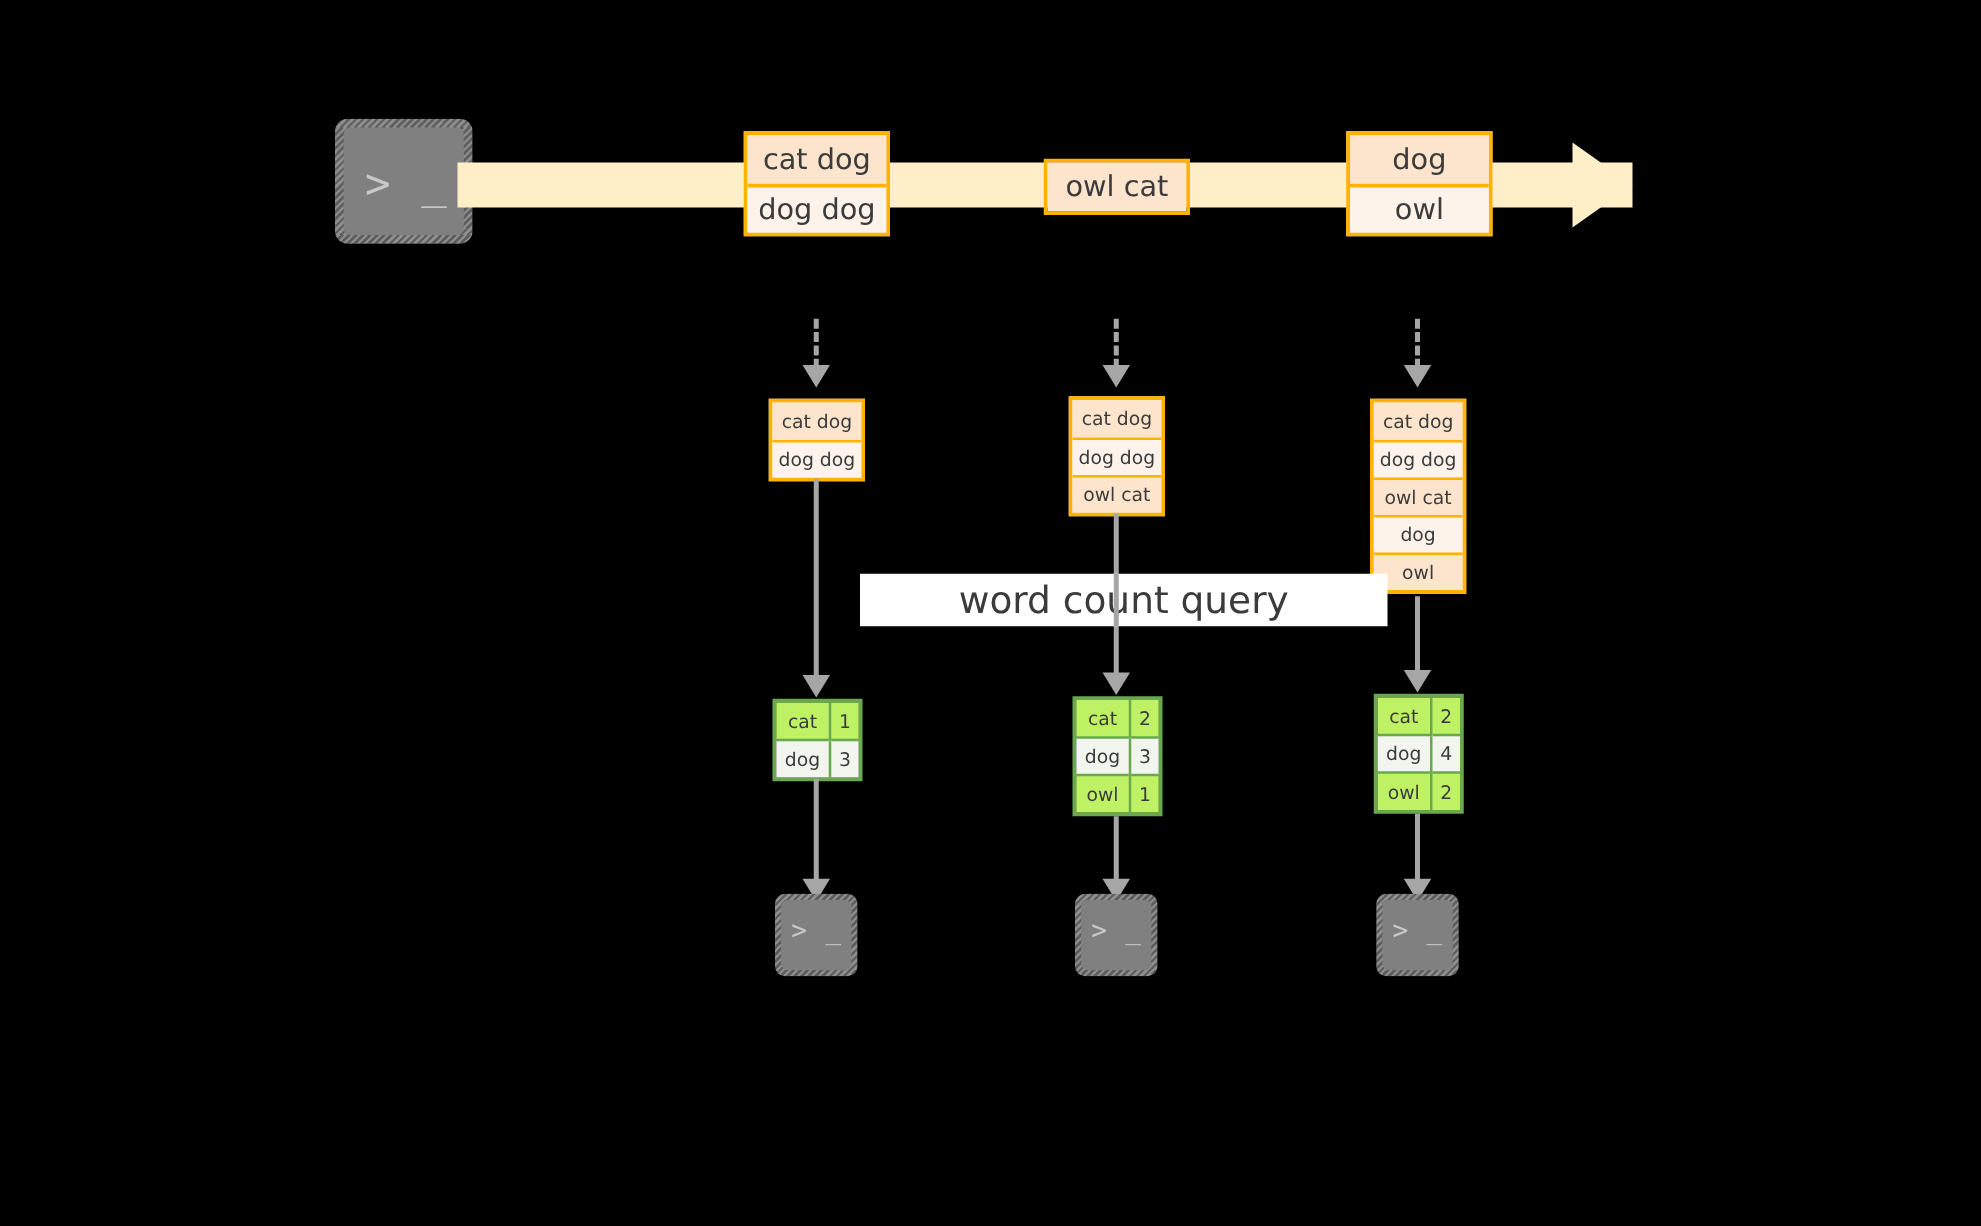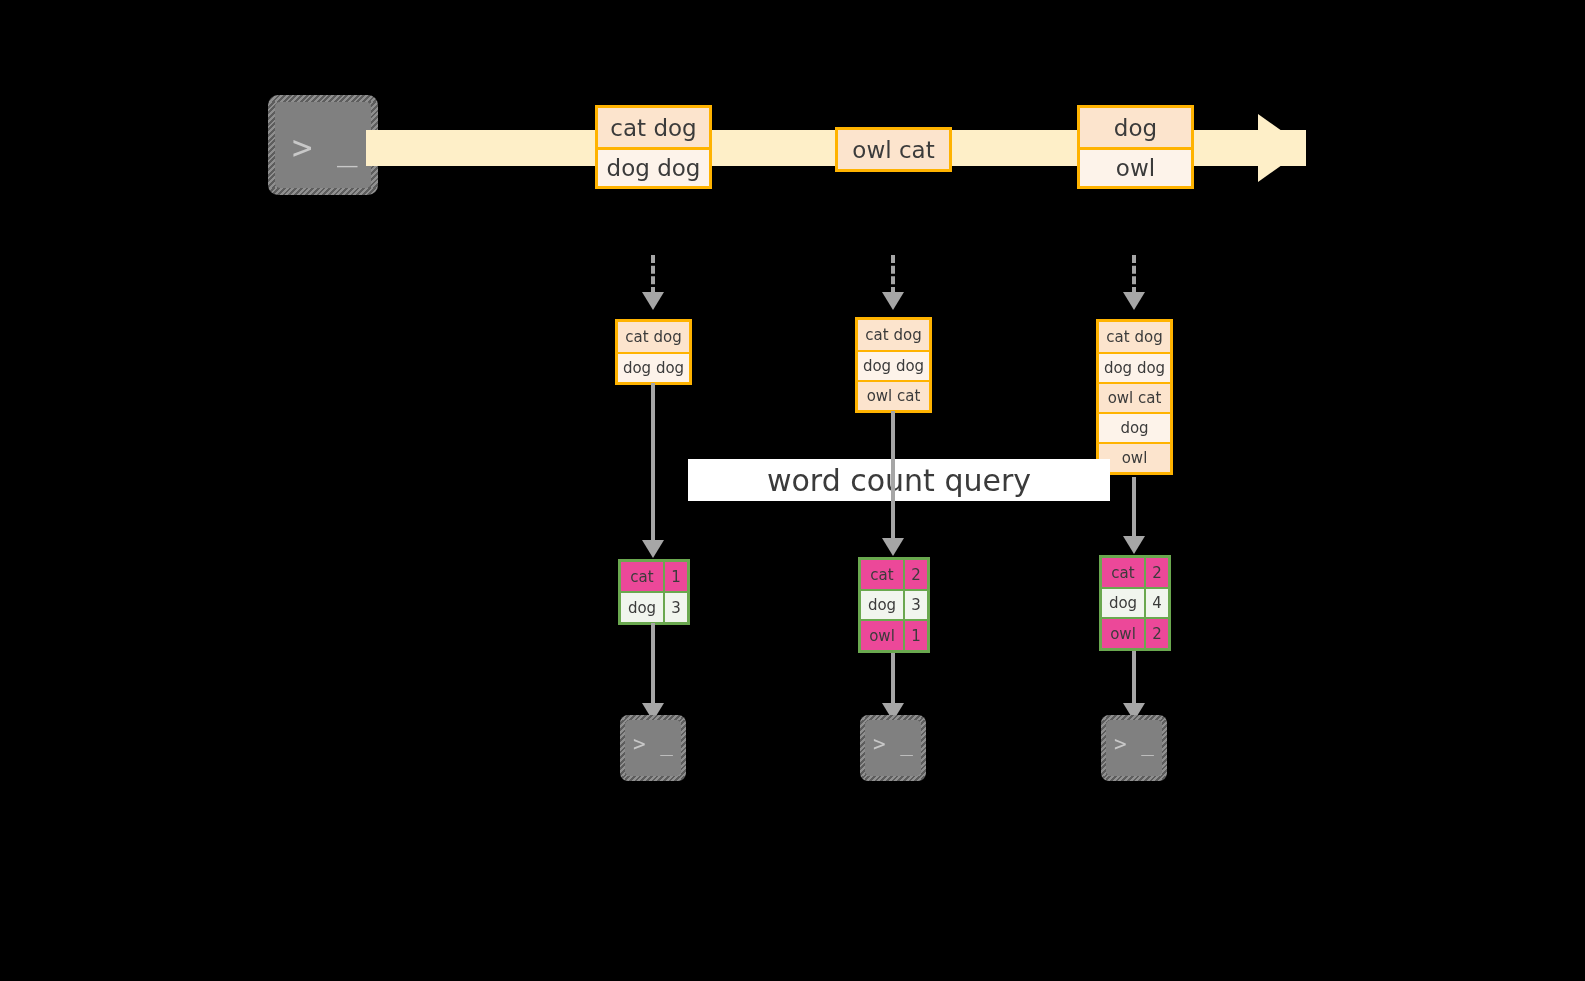--- a/index.html
+++ b/index.html
@@ -116,21 +116,21 @@
     box-sizing: border-box;
     height: 30px;
     font-size: 15px;
     color: #3b3b3b;
     text-align: center;
     vertical-align: middle;
     padding: 0;
   }
   .result td.word { width: 43px; }
   .result td.count { width: 23px; }
-  .result tr.shade td { background: #ec4899; }
+  .result tr.shade td { background: #bef264; }
   .result tr.plain td { background: #f1f5ee; }
   .result tr + tr td { border-top: 2px solid #6aa84f; }
   .result td.count { border-left: 2px solid #6aa84f; }
 
   
   .vline {
     position: absolute;
     width: 4px;
     background: #a6a6a6;
   }

